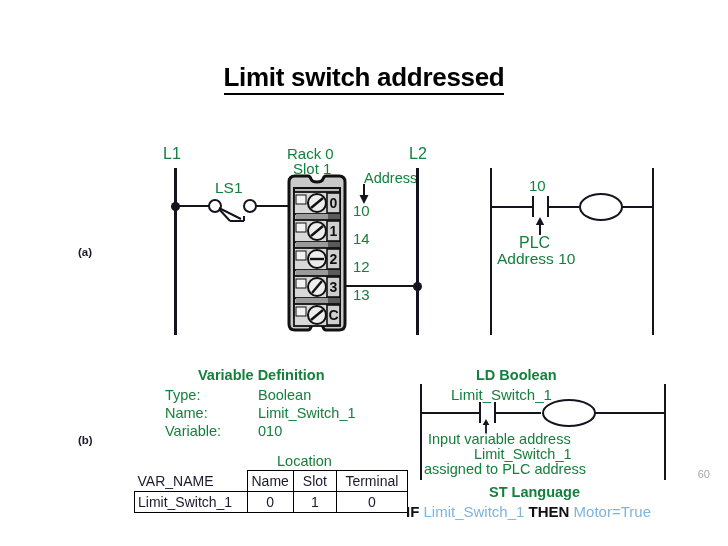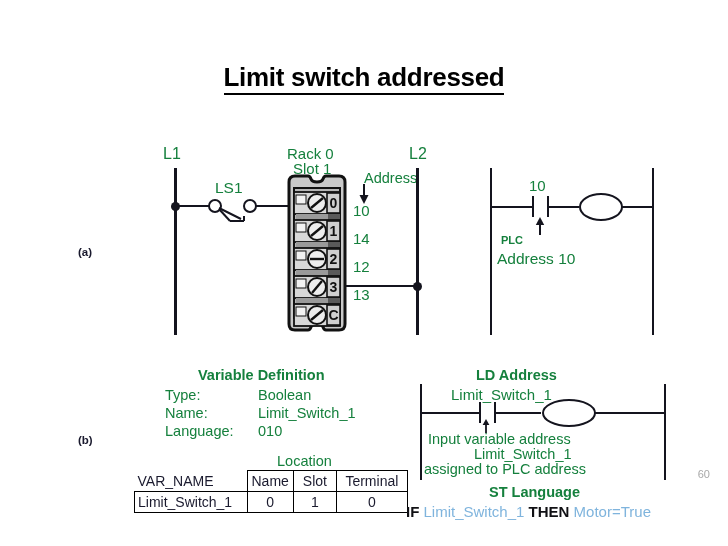--- a/index.html
+++ b/index.html
@@ -108,21 +108,21 @@
 
   
   #plc-module {
     position: absolute;
     left: 286px; top: 158px;
     width: 62px; height: 158px;
   }
 
   
   #lbl-10-contact { left: 529px; top: 161px; font-size: 15px; }
-  #lbl-plc { left: 501px; top: 218px; font-size: 11px; font-weight: bold; }
+  #lbl-plc { left: 519px; top: 218px; font-size: 16px; }
   #lbl-address10 { left: 497px; top: 234px; font-size: 15.5px; }
 
   
   #vardef-title { left: 198px; top: 351px; font-size: 14.5px; font-weight: bold; }
   .vd-key { font-size: 14.5px; left: 165px; }
   .vd-val { font-size: 14.5px; left: 258px; }
 
   #loc-title { left: 277px; top: 437px; font-size: 14.5px; }
 
   #var-table {
@@ -302,21 +302,21 @@
 
   <div>
     <div class="dtext" id="vardef-title">Variable Definition</div>
 
     <div class="dtext vd-key" style="top:371px;">Type:</div>
     <div class="dtext vd-val" style="top:371px;">Boolean</div>
 
     <div class="dtext vd-key" style="top:389px;">Name:</div>
     <div class="dtext vd-val" style="top:389px;">Limit_Switch_1</div>
 
-    <div class="dtext vd-key" style="top:407px;">Language:</div>
+    <div class="dtext vd-key" style="top:407px;">Variable:</div>
     <div class="dtext vd-val" style="top:407px;">010</div>
   </div>
 
   <div>
     <div class="dtext" id="loc-title">Location</div>
 
     <table id="var-table">
       <tbody>
           <tr>
         <td class="blank namecol" style="width:105px;">VAR_NAME</td>
@@ -328,21 +328,21 @@
         <td class="namecol">Limit_Switch_1</td>
         <td>0</td>
         <td>1</td>
         <td>0</td>
       </tr>
     </tbody>
       </table>
   </div>
 
   <div>
-    <div class="dtext" id="ld-title">LD Address</div>
+    <div class="dtext" id="ld-title">LD Boolean</div>
     <div class="dtext" id="ld-var">Limit_Switch_1</div>
 
     <div class="line-v-thin" style="left:420px; top:368px; height:96px;"></div>
     <div class="line-v-thin" style="left:664px; top:368px; height:96px;"></div>
 
     <div class="line-h-thin" style="left:421px; top:396px; width:58px;"></div>
     <div class="line-h-thin" style="left:495px; top:396px; width:46px;"></div>
     <div class="line-h-thin" style="left:595px; top:396px; width:69px;"></div>
 
     <div class="line-v-thin" style="left:479px; top:386px; height:21px;"></div>

